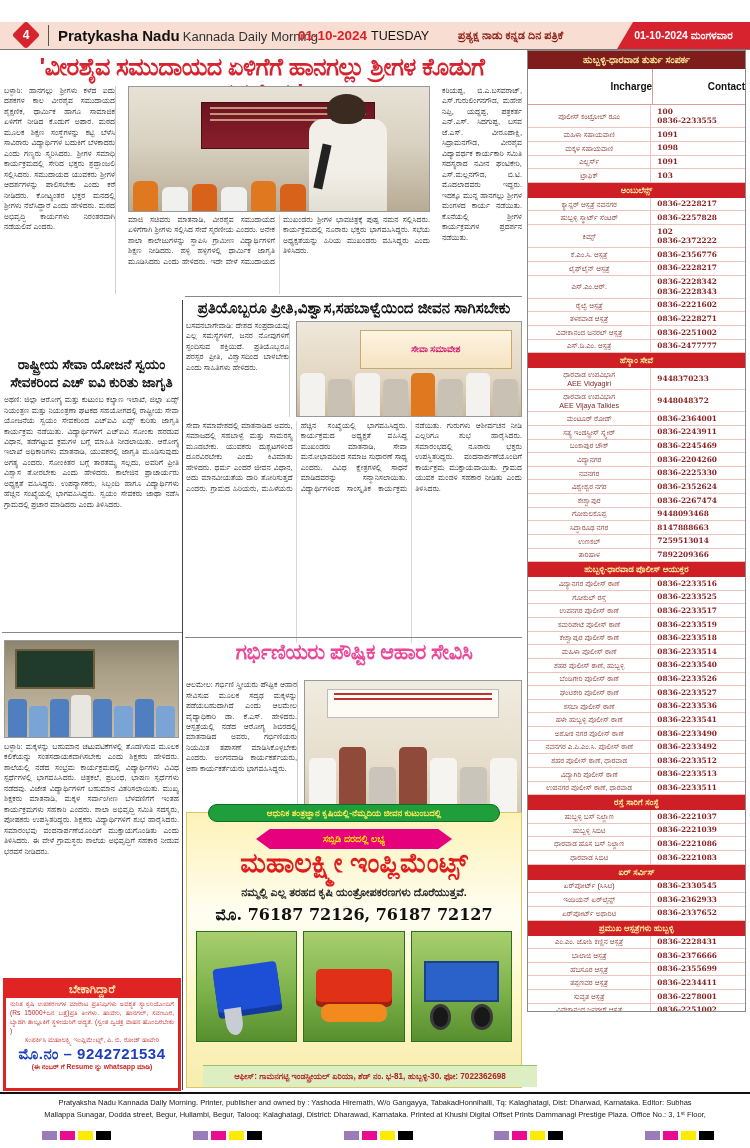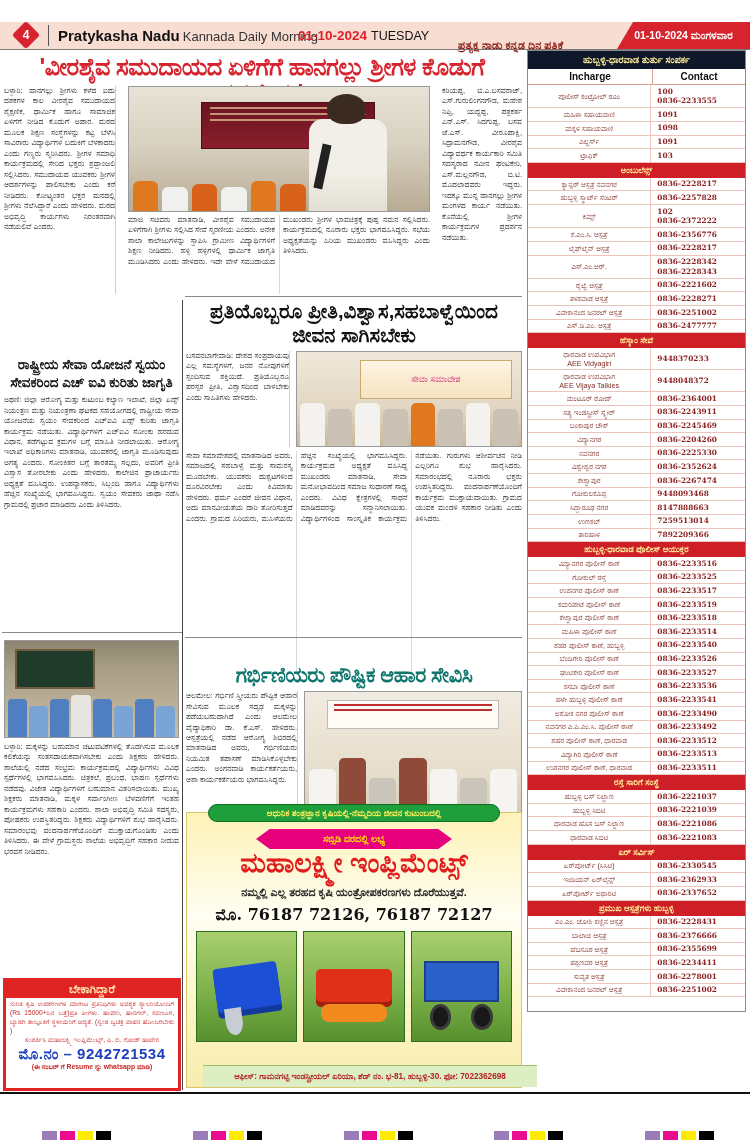--- a/index.html
+++ b/index.html
@@ -14,21 +14,21 @@
     background:#f8ddd2; display:flex; align-items:center; }
   .diamond { position:absolute; left:16px; top:3px; width:20px; height:20px;
     background:#d6232e; transform:rotate(45deg); border-radius:3px; }
   .diamond span { position:absolute; inset:0; transform:rotate(-45deg);
     color:#fff; font-weight:bold; font-size:12px; display:flex; align-items:center; justify-content:center; }
   .mast-divider { position:absolute; left:48px; top:3px; width:1px; height:21px; background:#555; }
   .mast-title { position:absolute; left:58px; top:5px; font-size:15px; font-weight:bold; color:#111; white-space:nowrap; }
   .mast-sub { font-size:13px; font-weight:normal; color:#333; margin-left:3px; }
   .mast-date { position:absolute; left:298px; top:6px; font-size:13.5px; font-weight:bold; color:#e01f26; white-space:nowrap; }
   .mast-day { color:#111; font-weight:normal; margin-left:4px; font-size:12.5px; }
-  .mast-tagline { position:absolute; left:458px; top:17px; font-size:11px; font-weight:bold; color:#8b1a10; white-space:nowrap; }
+  .mast-tagline { position:absolute; left:458px; top:7px; font-size:11px; font-weight:bold; color:#8b1a10; white-space:nowrap; }
   .mast-datebox { position:absolute; left:617px; top:0; width:133px; height:27px;
     background:#d6232e; clip-path:polygon(16px 0, 100% 0, 100% 100%, 0 100%);
     color:#fff; font-weight:bold; font-size:10.5px; display:flex; align-items:center; justify-content:center; }
   .rule-top { position:absolute; top:49px; left:0; width:750px; height:1px; background:#777; }
   
   .headline1 { position:absolute; top:54px; left:2px; width:520px; text-align:center;
     font-size:24px; font-weight:bold; color:#d6232e; line-height:1.1; letter-spacing:-0.5px; }
   .body-txt { font-size:7.6px; line-height:1.38; text-align:justify; color:#2d2d2d; overflow:hidden; }
   .colrule { border-right:1px solid #cfcfcf; }
   
@@ -47,29 +47,29 @@
   .p1-mic { position:absolute; right:34%; bottom:18%; width:3%; height:36%; background:#222; transform:rotate(12deg); }
   .p1-crowd { position:absolute; left:0; bottom:0; width:70%; height:30%; display:flex; gap:4px; align-items:flex-end; padding:0 4px; }
   .p1-crowd i { flex:1; height:80%; border-radius:6px 6px 0 0; background:#e07820; }
   .p1-crowd i:nth-child(2n){ background:#f0f0ee; height:65%; }
   .p1-crowd i:nth-child(3n){ background:#d8621a; height:72%; }
   .a1-under { flex:1; margin-top:3px; column-count:2; column-gap:8px; column-rule:1px solid #d8d8d8; }
   .a1-right { flex:1; }
   
   .rule-a2 { position:absolute; top:296px; left:185px; width:337px; height:1px; background:#888; }
   .article2 { position:absolute; top:299px; left:186px; width:336px; height:336px; }
-  .headline2 { font-size:20px; font-weight:bold; color:#111; text-align:center; line-height:1.2; }
+  .headline2 { font-size:15px; font-weight:bold; color:#111; text-align:center; line-height:1.2; }
   .a2-row { display:flex; gap:6px; margin-top:4px; height:96px; }
   .a2-col1 { width:104px; }
   .photo2 { flex:1; border:1px solid #999; position:relative; overflow:hidden;
     background:linear-gradient(180deg,#efe8da 0%,#e2d6c2 60%,#c9b89e 100%); }
   .p2-banner { position:absolute; left:28%; top:8%; width:68%; height:42%;
     background:linear-gradient(180deg,#fdf4e2,#f6e3c0); border:1px solid #c9a96c;
     display:flex; align-items:center; justify-content:center; }
-  .p2-banner span { color:#d6186e; font-weight:normal; font-size:9px; }
+  .p2-banner span { color:#d6186e; font-weight:bold; font-size:9px; }
   .p2-people { position:absolute; left:0; bottom:0; width:100%; height:52%; display:flex; gap:3px; align-items:flex-end; padding:0 3px; }
   .p2-people i { flex:1; height:88%; border-radius:5px 5px 0 0; background:#f3f2ee; }
   .p2-people i:nth-child(2n){ background:#c9c2b4; height:75%; }
   .p2-people i:nth-child(5){ background:#e07820; }
   .a2-cols { margin-top:4px; height:222px; column-count:3; column-gap:8px; column-rule:1px solid #d8d8d8; overflow:hidden; }
   
   .vrule-left { position:absolute; top:300px; left:182px; width:1px; height:790px; background:#444; }
   .article3 { position:absolute; top:356px; left:4px; width:175px; height:274px; }
   .headline3 { font-size:13.5px; font-weight:bold; color:#111; text-align:center; line-height:1.3; }
   .article3 .body-txt { margin-top:4px; height:224px; }
@@ -79,22 +79,22 @@
     background:linear-gradient(180deg,#8d846f 0%,#a99f86 30%,#cabfa6 100%); }
   .p3-board { position:absolute; left:6%; top:8%; width:46%; height:42%; background:#203a2c; border:2px solid #6e5c3a; }
   .p3-kids { position:absolute; left:0; bottom:0; width:100%; height:46%; display:flex; gap:2px; align-items:flex-end; padding:0 3px; }
   .p3-kids i { flex:1; height:85%; border-radius:4px 4px 0 0; background:#4f7fc0; }
   .p3-kids i:nth-child(2n){ background:#7aa3d6; height:70%; }
   .p3-kids i:nth-child(4){ background:#e8e6e0; height:95%; }
   .article4L .body-txt { margin-top:4px; height:190px; }
   
   .rule-a5 { position:absolute; top:637px; left:185px; width:337px; height:1px; background:#888; }
   .article5 { position:absolute; top:640px; left:186px; width:336px; height:168px; }
-  .headline5 { font-size:21px; font-weight:bold; color:#0f766e; text-align:center; line-height:1.15; letter-spacing:-0.5px;margin-top:23px; }
-  .a5-row { display:flex; gap:6px; margin-top:4px; height:150px;justify-content:flex-end; }
+  .headline5 { font-size:21px; font-weight:bold; color:#ec4899; text-align:center; line-height:1.15; letter-spacing:-0.5px; }
+  .a5-row { display:flex; gap:6px; margin-top:16px; height:150px;justify-content:flex-end; }
   .a5-col1 { width:112px; }
   .photo4 { flex:1; border:1px solid #999; position:relative; overflow:hidden;
     background:linear-gradient(180deg,#f1ece1 0%,#e6ddcb 55%,#cfc2a8 100%); }
   .p4-banner { position:absolute; left:10%; top:5%; width:80%; height:20%; background:#fdfbf4; border:1px solid #bbb; }
   .p4-banner i { display:block; height:2px; background:#c03030; margin:3px 6px; }
   .p4-people { position:absolute; left:0; bottom:0; width:100%; height:60%; display:flex; gap:3px; align-items:flex-end; padding:0 4px; }
   .p4-people i { flex:1; height:80%; border-radius:5px 5px 0 0; background:#f5f4f0; }
   .p4-people i:nth-child(2n){ background:#8f4a3a; height:92%; }
   .p4-people i:nth-child(3n){ background:#c9c5ba; height:70%; }
   
@@ -125,24 +125,24 @@
   
   .adL { position:absolute; top:978px; left:3px; width:178px; height:113px; border:3px solid #e02424; background:#fff; overflow:hidden; }
   .adL-head { height:17px; background:#e02424; color:#ffe9b0; font-weight:bold; font-size:11.5px; display:flex; align-items:center; justify-content:center; }
   .adL-body { padding:2px 4px 0; color:#c62828; font-size:6.6px; line-height:1.35; text-align:justify; }
   .adL-contact { text-align:center; color:#c62828; font-size:6.8px; }
   .adL-phone { text-align:center; color:#1d3fbf; font-weight:bold; font-size:15px; margin-top:1px; letter-spacing:.5px; }
   .adL-note { text-align:center; color:#c62828; font-size:6.8px; font-weight:bold; }
   
   .directory { position:absolute; top:50px; left:527px; width:219px; height:962px;
     border:1px solid #8a8a8a; background:#fff; overflow:hidden; }
-  .dir-title { height:18px; background:#0f172a; color:#ffec99; font-weight:bold; font-size:9.5px;
+  .dir-title { height:18px; background:#7f1d1d; color:#ffec99; font-weight:bold; font-size:9.5px;
     display:flex; align-items:center; justify-content:center; }
   .dir-subhead { display:flex; border-bottom:1px solid #d99f95; }
-  .dir-subhead div { font-size:10px; font-weight:bold; color:#111; text-align:center; padding:2px 0; }
+  .dir-subhead div { font-size:10px; font-weight:bold; color:#111; text-align:right; padding:12px 0; }
   .dir-subhead div:first-child { flex:1.35; border-right:1px solid #d99f95; }
   .dir-subhead div:last-child { flex:1; }
   .dir-sec { background:#cf1f26; color:#ffec99; font-weight:bold; font-size:8.4px; text-align:center; padding:2px 0; }
   .dir-row { display:flex; border-bottom:1px solid #ecc4bb; align-items:stretch; }
   .dir-name { flex:1.35; border-right:1px solid #ecc4bb; color:#7c2a22; font-size:7.2px;
     display:flex; align-items:center; justify-content:center; text-align:center; padding:1.5px 2px; white-space:pre-line; line-height:1.25; }
   .dir-num { flex:1; color:#8b2222; font-weight:bold; font-size:7.4px; font-family:"DejaVu Serif", serif;
     display:flex; align-items:center; justify-content:flex-start; padding:1.5px 0 1.5px 6px; white-space:pre-line; line-height:1.3; }
   
   .rule-footer { position:absolute; top:1092px; left:0; width:750px; height:2px; background:#111; }
@@ -544,20 +544,22 @@
         </div>
         <div class="dir-row">
           <div class="dir-name">ವಿವೇಕಾನಂದ ಜನರಲ್ ಆಸ್ಪತ್ರೆ</div>
           <div class="dir-num">0836-2251002</div>
         </div>
       </div>
   </div>
 
   <div class="rule-footer"></div>
   <div class="footer">
+    <div>Pratyaksha Nadu Kannada Daily Morning. Printer, publisher and owned by : Yashoda Hiremath, W/o Gangayya, TabakadHonnihalli, Tq: Kalaghatagi, Dist: Dharwad, Karnataka. Editor: Subhas</div>
+    <div>Mallappa Sunagar, Dodda street, Begur, Hullambi, Begur, Talooq: Kalaghatagi, District: Dharawad, Karnataka. Printed at Khushi Digital Offset Prints Dammanagi Prestige Plaza. Office No.: 3, 1ˢᵗ Floor,</div>
   </div>
   <div class="marks">
       <div class="mark-group">
         <span class="mark" style="background: rgb(155, 123, 184);"></span>
         <span class="mark" style="background: rgb(234, 12, 142);"></span>
         <span class="mark" style="background: rgb(255, 235, 0);"></span>
         <span class="mark" style="background: rgb(0, 0, 0);"></span>
       </div>
       <div class="mark-group">
         <span class="mark" style="background: rgb(155, 123, 184);"></span>

